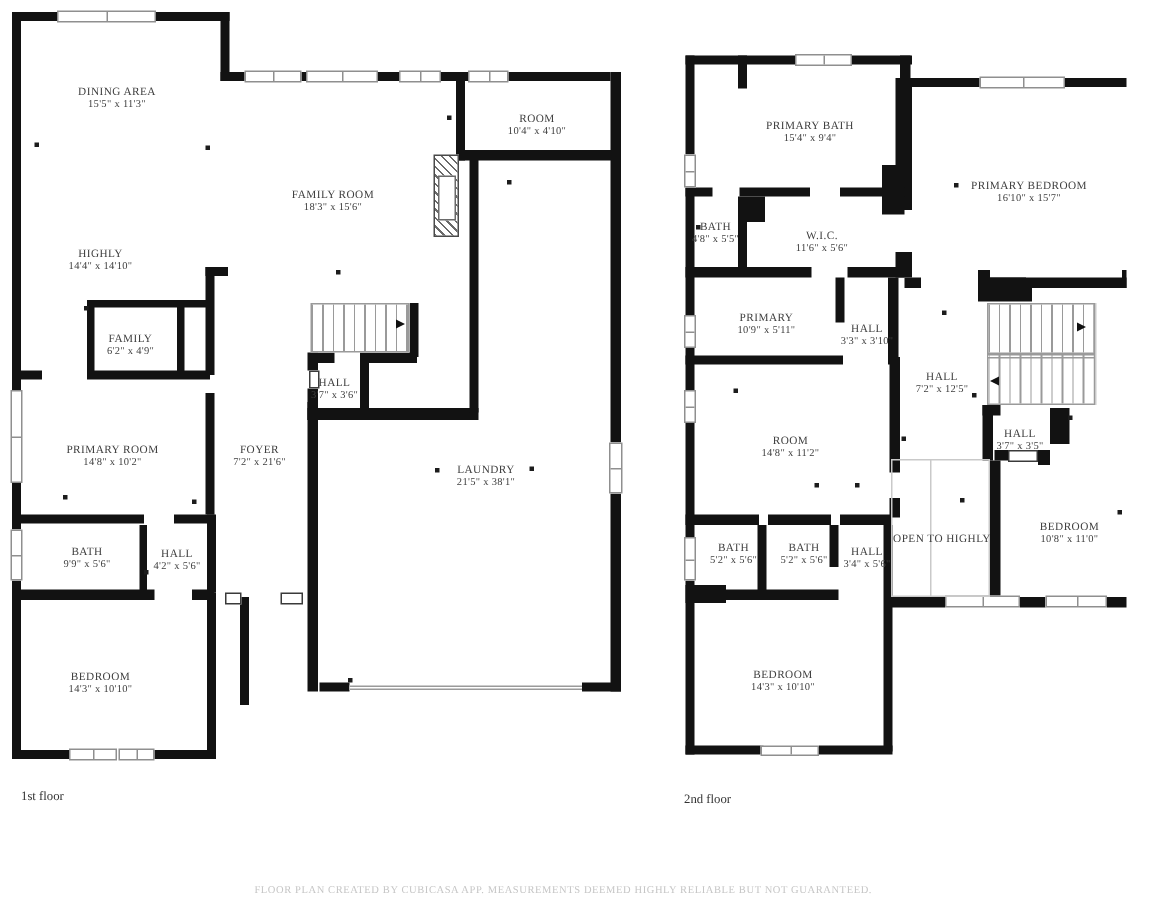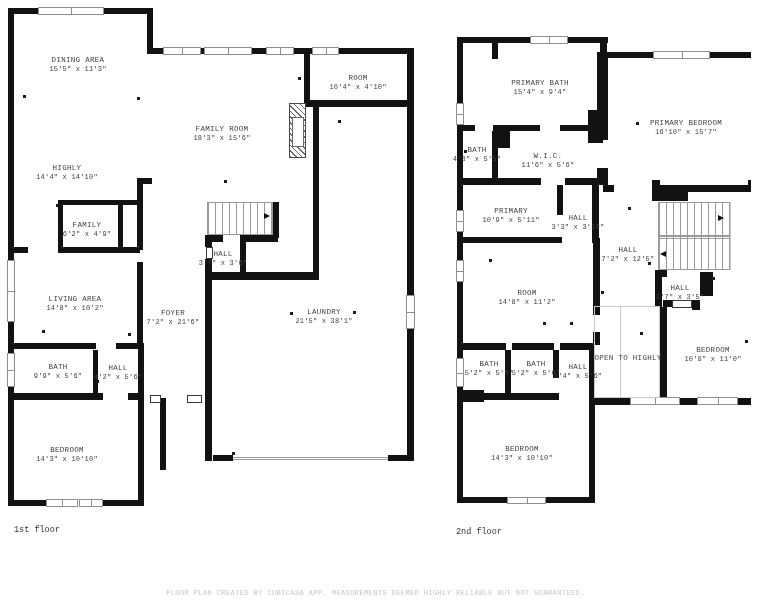--- a/index.html
+++ b/index.html
@@ -1,17 +1,17 @@
 <!DOCTYPE html>
 <html><head>
 <meta charset="utf-8">
 <style>
   html,body{margin:0;padding:0;background:#fff;}
   #canvas{position:relative;width:751px;height:600px;background:#ffffff;overflow:hidden;
-          font-family:Liberation Mono, monospace;}
+          font-family:Liberation Serif, serif;}
   .wall{position:absolute;background:#121212;}
   .win{position:absolute;background:#fff;border:1px solid #8f8f8f;box-sizing:border-box;}
   .win .mull{position:absolute;background:#8f8f8f;}
   .win.h .mull{left:50%;top:0;width:1px;height:100%;}
   .win.v .mull{top:50%;left:0;height:1px;width:100%;}
   .door{position:absolute;background:#fff;border:1px solid #3a3a3a;box-sizing:border-box;}
   .dot{position:absolute;width:3px;height:3px;background:#1c1c1c;}
   .stairs{position:absolute;background-color:#fff;border:1px solid #9a9a9a;box-sizing:border-box;
           background-image:repeating-linear-gradient(90deg,#9a9a9a 0,#9a9a9a 1px,transparent 1px,transparent 7px);}
   .stairs.lower{border-top:3px double #9a9a9a;}
@@ -255,24 +255,24 @@
   </div>
   <div class="room" style="left:222px;top:125px;">
     <span class="rn">FAMILY ROOM</span>
     <span class="rd">18'3" x 15'6"</span>
   </div>
   <div class="room" style="left:358px;top:74px;">
     <span class="rn">ROOM</span>
     <span class="rd">10'4" x 4'10"</span>
   </div>
   <div class="room" style="left:75px;top:295px;">
-    <span class="rn">LIVING AREA</span>
+    <span class="rn">PRIMARY ROOM</span>
     <span class="rd">14'8" x 10'2"</span>
   </div>
-  <div class="room" style="left:173px;top:295px;margin-top:14px;">
+  <div class="room" style="left:173px;top:295px;">
     <span class="rn">FOYER</span>
     <span class="rd">7'2" x 21'6"</span>
   </div>
   <div class="room" style="left:223px;top:250px;">
     <span class="rn">HALL</span>
     <span class="rd">3'7" x 3'6"</span>
   </div>
   <div class="room" style="left:324px;top:308px;">
     <span class="rn">LAUNDRY</span>
     <span class="rd">21'5" x 38'1"</span>

